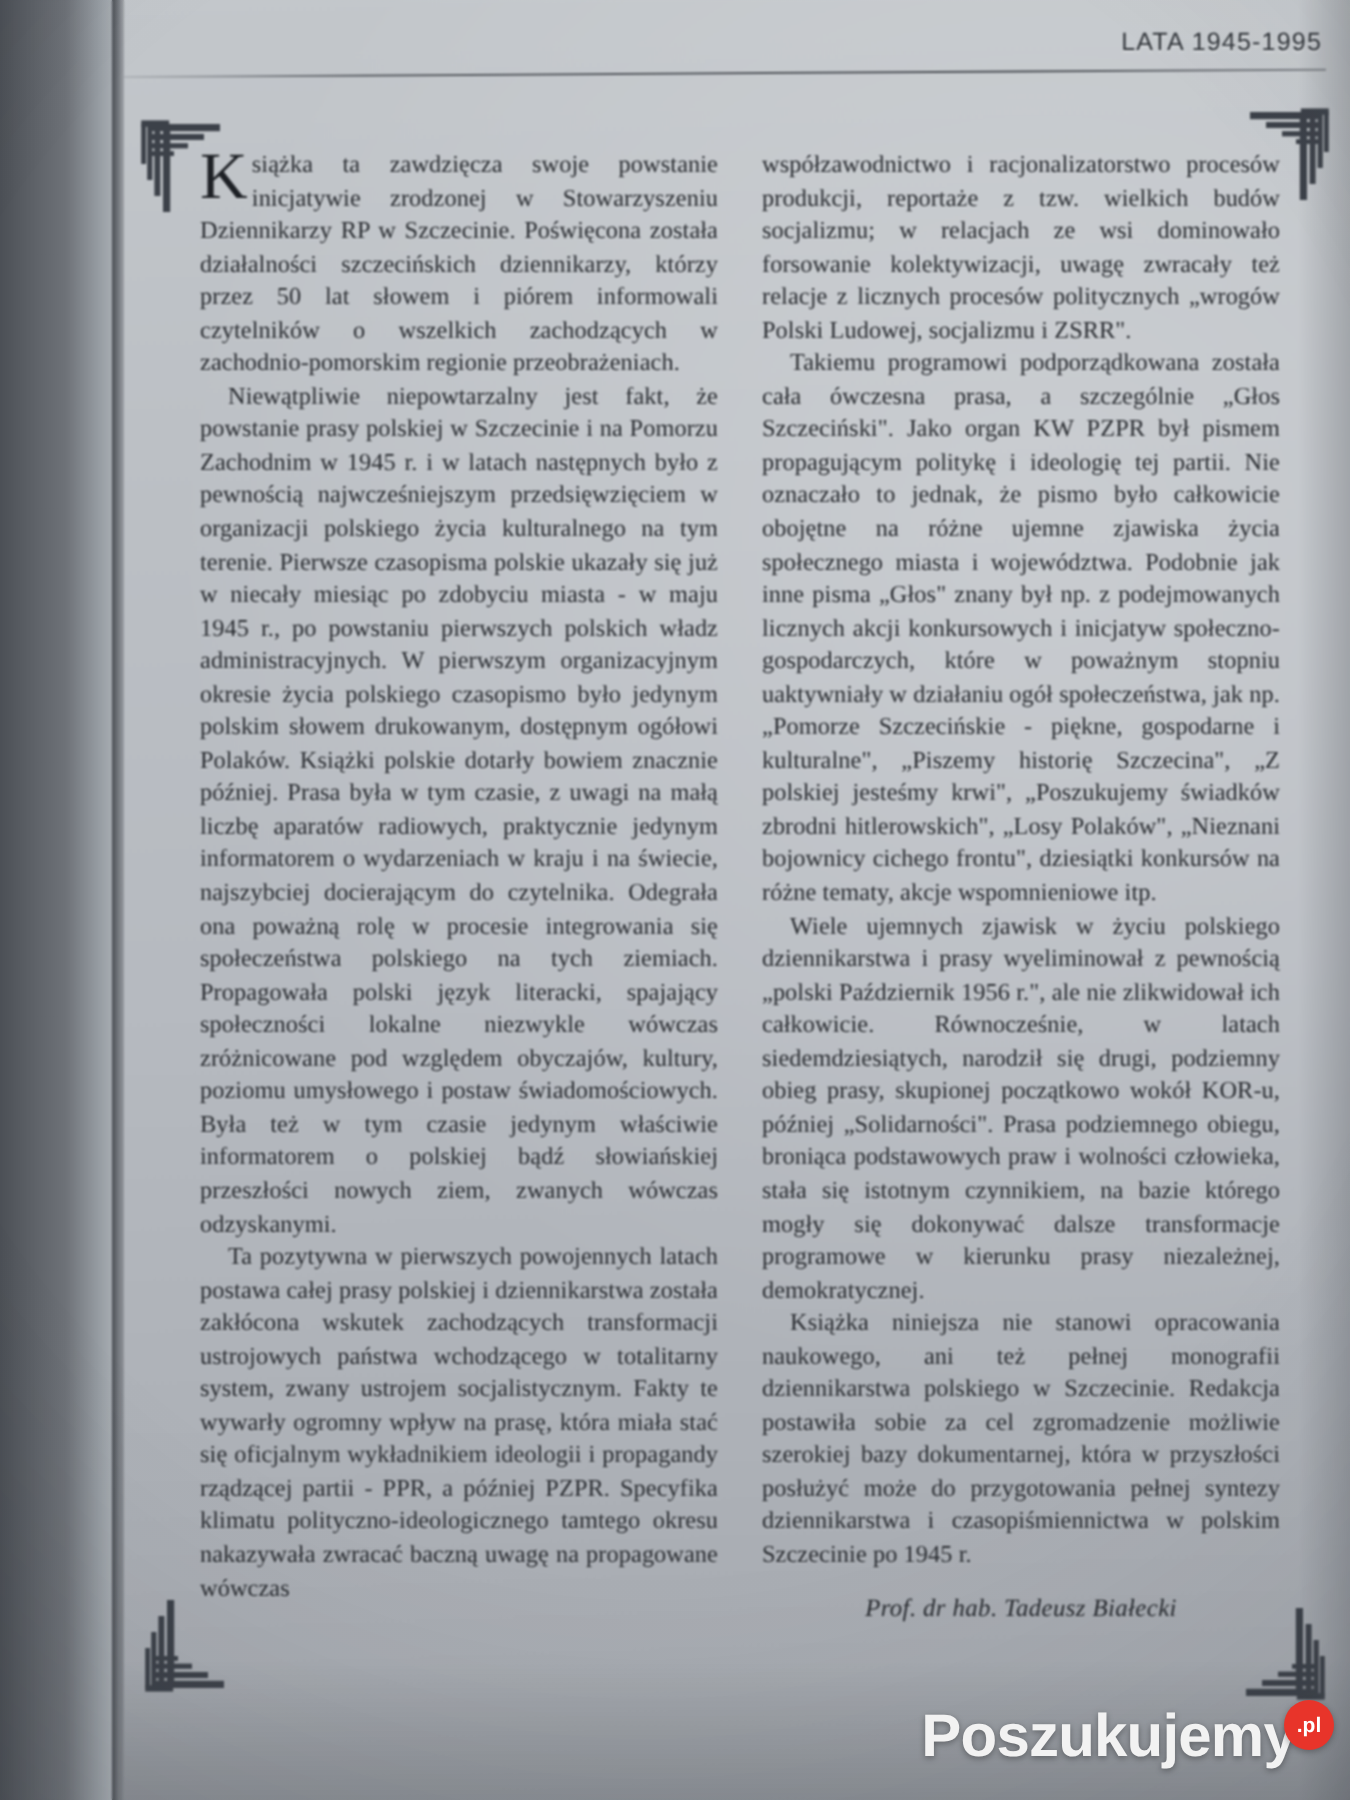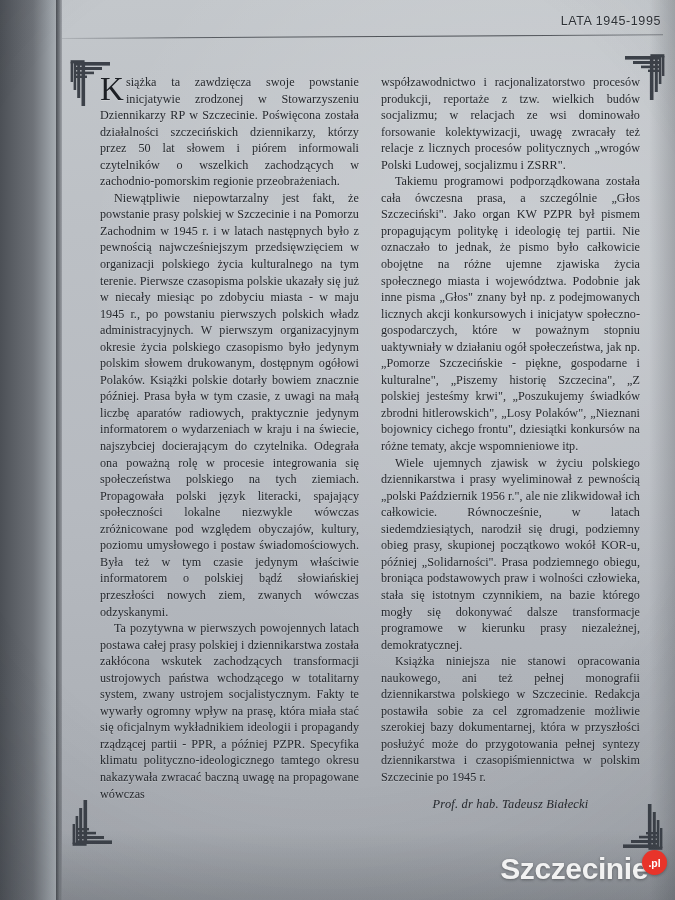--- a/index.html
+++ b/index.html
@@ -252,17 +252,17 @@
     </div>
 
     <div class="page-bottom-shadow"></div>
     <div class="page-right-shadow"></div>
   </div>
 
   <div class="scan-soft"></div>
   <div class="vignette"></div>
 
   <div class="wm">
-    <span class="wm-text">Szczecinie</span>
+    <span class="wm-text">Poszukujemy</span>
     <span class="wm-badge">.pl</span>
   </div>
 
 </div>
 
 </body></html>

